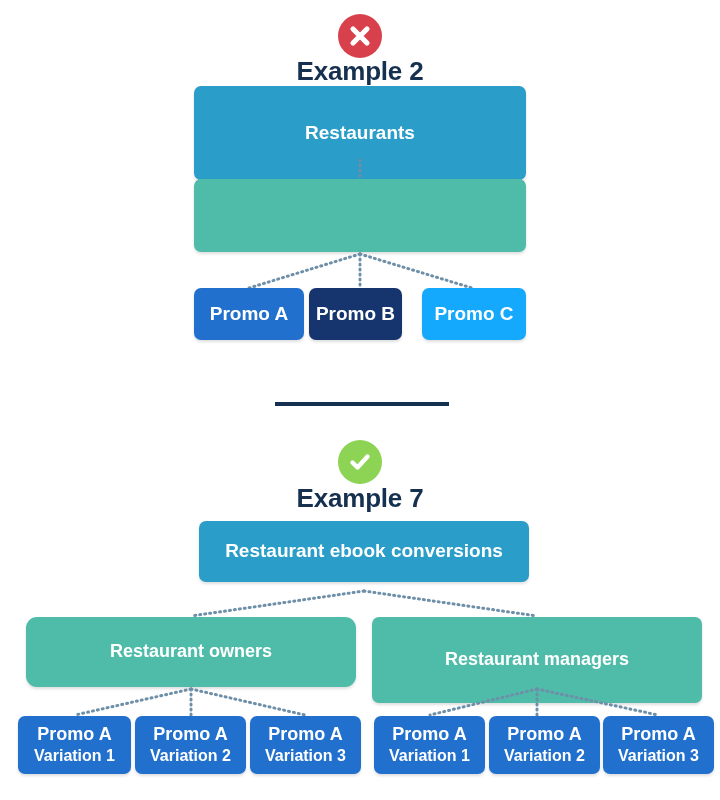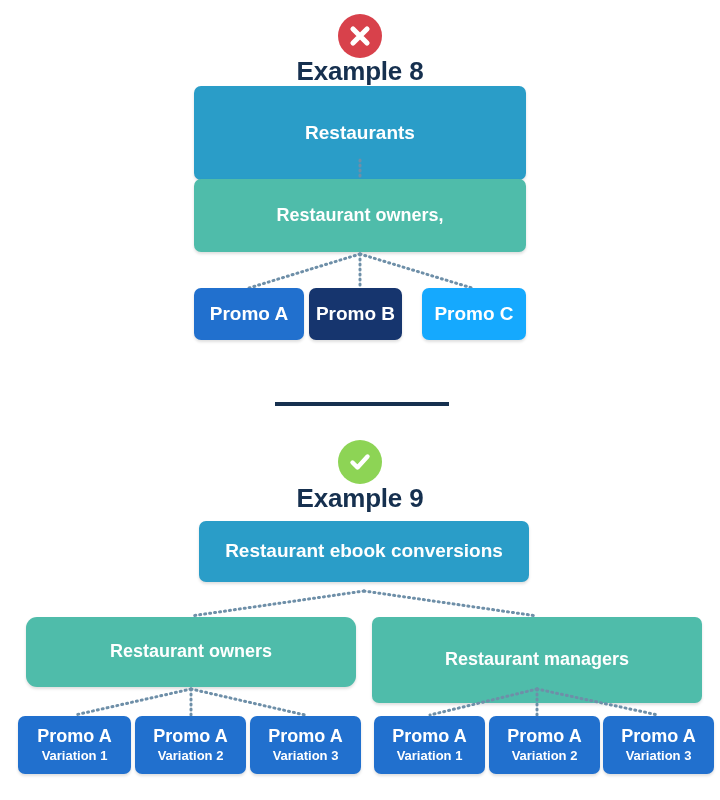--- a/index.html
+++ b/index.html
@@ -41,21 +41,21 @@
     display:flex; flex-direction:column;
     align-items:center; justify-content:center;
     color:#ffffff; text-align:center;
     box-shadow:0 2px 3px rgba(0,0,0,0.13);
     line-height:1.18;
   }
   .node.lvl1 { font-size:19px; font-weight:bold; }
   .node.lvl2 { font-size:18px; font-weight:bold; }
   .node.promo { font-size:19px; font-weight:bold; }
   .node.promo-var .promo-title { font-size:18px; font-weight:bold; display:block; }
-  .node.promo-var .promo-sub { font-size:13px; font-weight:bold; display:block; margin-top:1px; }
+  .node.promo-var .promo-sub { font-size:16px; font-weight:bold; display:block; margin-top:1px; }
 
   
   .conn { position:absolute; }
   .conn svg { display:block; overflow:visible; }
 
   
   #e1-root      { left:194px; top:86px;  width:332px; height:94px; background:#2A9DC8; }
   #e1-mid       { left:194px; top:179px; width:332px; height:73px; background:#4FBCAA; }
   #e1-promo-a   { left:194px; top:288px; width:110px; height:52px; background:#2170CE; }
   #e1-promo-b   { left:309px; top:288px; width:93px; height:52px; background:#16356E; }
@@ -84,32 +84,31 @@
 <body>
 
 <div class="page">
 
   <div class="status-icon cross">
     <svg width="26" height="26" viewBox="0 0 26 26" aria-hidden="true">
       <path d="M6 6 L20 20 M20 6 L6 20" stroke="#ffffff" stroke-width="5.2" stroke-linecap="round"></path>
     </svg>
   </div>
 
-  <div class="section-title" id="title-1">Example 8</div>
+  <div class="section-title" id="title-1">Example 2</div>
 
   <div class="node lvl1" id="e1-root">Restaurants</div>
 
   <div class="conn" id="e1-conn-root">
     <svg width="720" height="22">
       <line x1="360" y1="0" x2="360" y2="19" stroke="#6E8FA8" stroke-width="3" stroke-linecap="round" stroke-dasharray="1 4"></line>
     </svg>
   </div>
 
   <div class="node lvl2" id="e1-mid">
-    <span>Restaurant owners,</span>
   </div>
 
   <div class="conn" id="e1-conn-mid">
     <svg width="720" height="40">
       <g stroke="#6E8FA8" stroke-width="3" stroke-linecap="round" stroke-dasharray="1 4" fill="none">
         <line x1="360" y1="2" x2="360" y2="36"></line>
         <line x1="360" y1="2" x2="249" y2="36"></line>
         <line x1="360" y1="2" x2="472" y2="36"></line>
       </g>
     </svg>
@@ -120,21 +119,21 @@
   <div class="node promo" id="e1-promo-c">Promo C</div>
 
   <div class="divider"></div>
 
   <div class="status-icon check">
     <svg width="28" height="28" viewBox="0 0 28 28" aria-hidden="true">
       <path d="M6.5 14.5 L11.5 19.5 L21.5 8.5" stroke="#ffffff" stroke-width="4.4" fill="none" stroke-linecap="round" stroke-linejoin="round"></path>
     </svg>
   </div>
 
-  <div class="section-title" id="title-2">Example 9</div>
+  <div class="section-title" id="title-2">Example 7</div>
 
   <div class="node lvl1" id="e2-root">Restaurant ebook conversions</div>
 
   <div class="conn" id="e2-conn-root">
     <svg width="720" height="30">
       <g stroke="#6E8FA8" stroke-width="3" stroke-linecap="round" stroke-dasharray="1 4" fill="none">
         <line x1="364" y1="2" x2="191" y2="27"></line>
         <line x1="364" y1="2" x2="537" y2="27"></line>
       </g>
     </svg>

